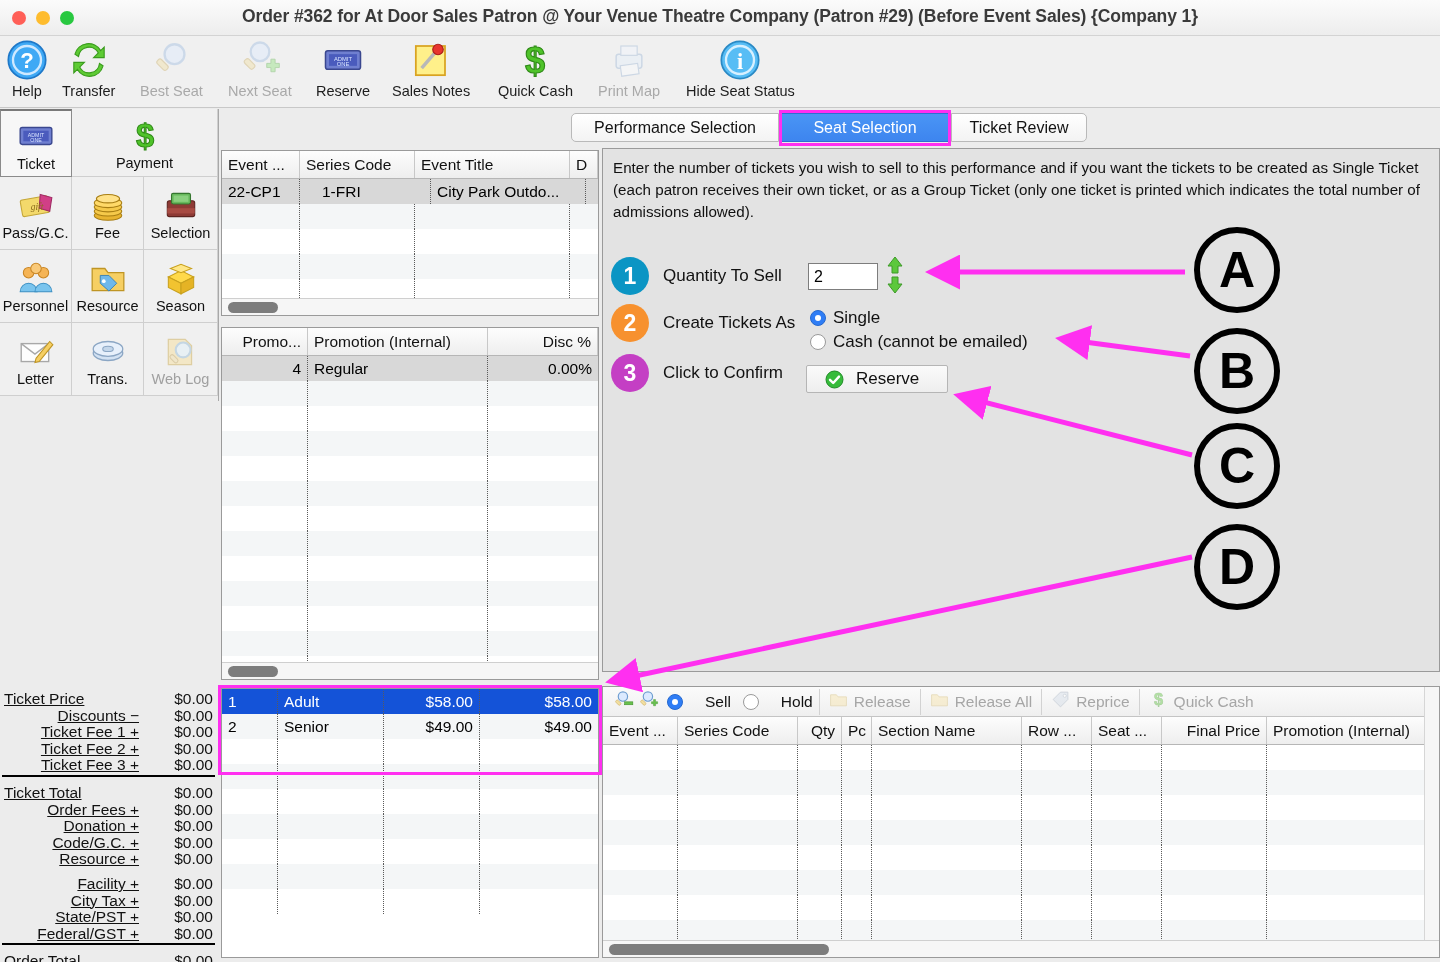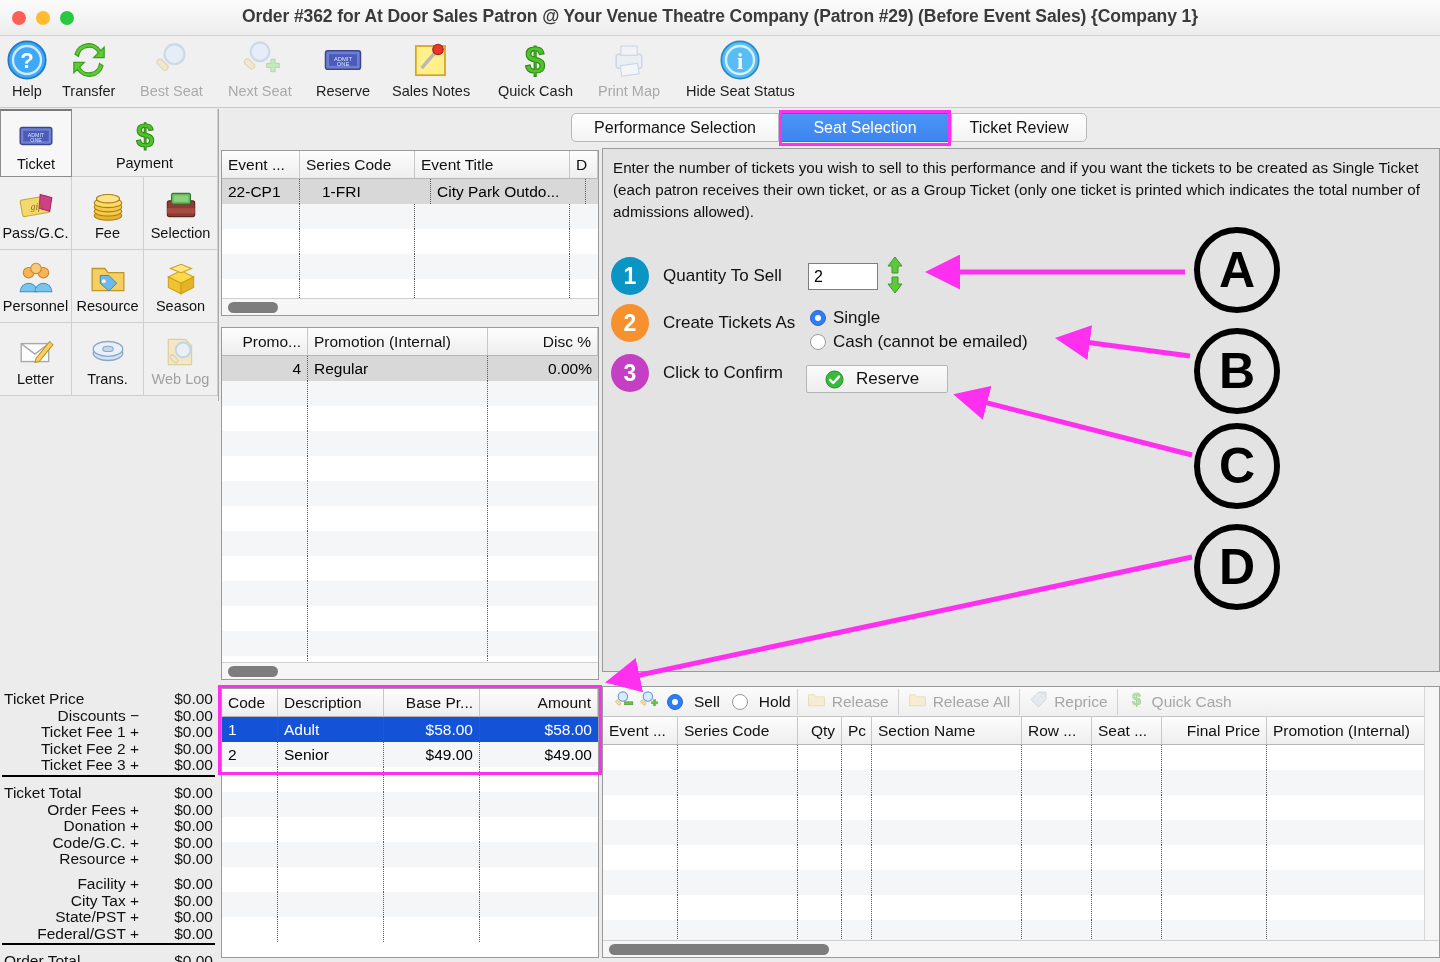--- a/index.html
+++ b/index.html
@@ -84,21 +84,21 @@
   
   #totals {
     position: absolute; left: 0; top: 582px; width: 219px; height: 380px;
     background: #ececec;
     font-size: 15.5px; color: #111;
   }
   .t-row {
     position: relative; display: flex; justify-content: space-between;
     padding: 0 6px 0 4px; height: 16.6px; line-height: 16.6px; white-space: nowrap;
   }
-  .t-row .t-lab { flex: 1; text-align: right; padding-right: 8px; }
+  .t-row .t-lab { flex: 1; text-align: right; padding-right: 8px; text-decoration: underline; }
   .t-row .t-val { width: 66px; text-align: right; }
   .t-row.lead .t-lab { text-align: left; }
   .t-rule { border-top: 2px solid #000; margin: 1px 4px 0 2px; }
   .t-gap { height: 8px; }
 
   
   #tabstrip {
     position: absolute; left: 571px; top: 113px; width: 516px; height: 29px;
   }
   .tab {
@@ -225,21 +225,21 @@
     border-bottom: 1px solid #c4c4c4;
     padding-left: 8px; gap: 0;
   }
   .bt-btn {
     display: flex; align-items: center; gap: 6px;
     height: 26px; padding: 0 9px; font-size: 15.5px; color: #111;
     border-left: 1px solid #d2d2d2; cursor: default;
   }
   .bt-btn.disabled { color: #a6a6a6; }
   .bt-btn.disabled .bi { opacity: 0.4; }
-  .bt-radio { display: flex; align-items: center; gap: 11px; padding: 0 6px; }
+  .bt-radio { display: flex; align-items: center; gap: 22px; padding: 0 6px; }
 
   
   .mag-box { position: absolute; border: 3px solid #ff2ff0; pointer-events: none; z-index: 20; }
   #svg-annot { position: absolute; left: 0; top: 0; width: 1440px; height: 962px; pointer-events: none; z-index: 25; }
   .circ-letter {
     position: absolute; width: 86px; height: 86px; border-radius: 50%;
     border: 6px solid #000; display: flex; align-items: center; justify-content: center;
     font-size: 50px; font-weight: bold; color: #000; z-index: 26;
     font-family: "Liberation Sans", sans-serif; background: transparent;
   }
@@ -663,26 +663,20 @@
           <div class="g-cell" style="width: 180px;"></div>
           <div class="g-cell last" style="width: auto; flex: 1 1 0%;"></div>
         </div>
       </div>
     <div class="hscroll">
       <div class="hthumb" style="left:6px; width:50px;"></div>
     </div>
   </div>
 
   <div class="panel" id="price-panel" style="left:221px; top:688px; width:378px; height:270px;">
-    <div class="grid-head" id="price-head">
-        <div class="gh-cell" style="width: 56px;">Code</div>
-        <div class="gh-cell" style="width: 106px;">Description</div>
-        <div class="gh-cell r" style="width: 96px;">Base Pr...</div>
-        <div class="gh-cell r" style="width: auto; flex: 1 1 0%;">Amount</div>
-      </div>
     <div class="grid-body" id="price-body" style="height: 240px; overflow: hidden;">
         <div class="g-row selblue">
           <div class="g-cell" style="width: 56px;">1</div>
           <div class="g-cell" style="width: 106px;">Adult</div>
           <div class="g-cell r" style="width: 96px;">$58.00</div>
           <div class="g-cell r last" style="width: auto; flex: 1 1 0%;">$58.00</div>
         </div>
         <div class="g-row even">
           <div class="g-cell" style="width: 56px;">2</div>
           <div class="g-cell" style="width: 106px;">Senior</div>

